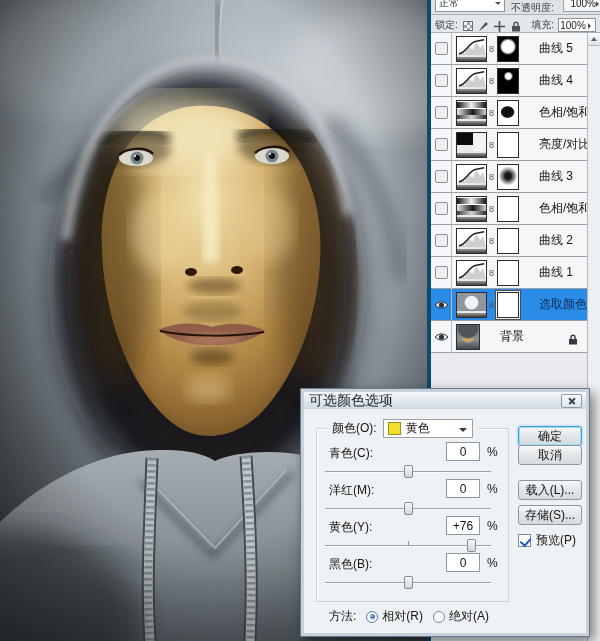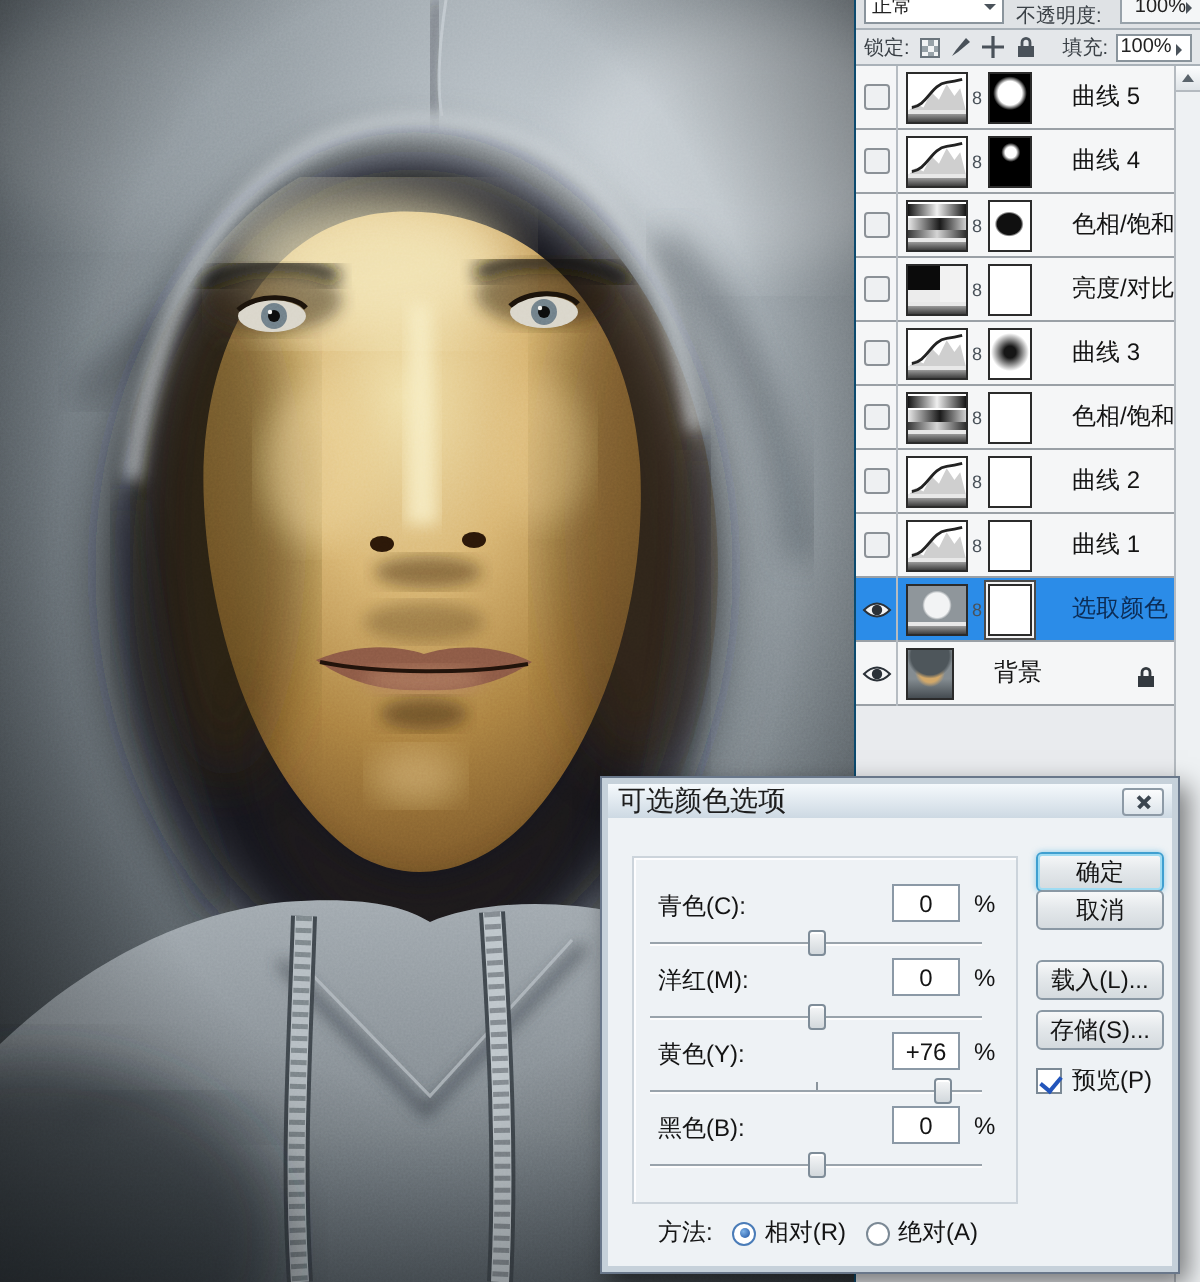--- a/index.html
+++ b/index.html
@@ -6,31 +6,31 @@
   html,body { width:600px; height:641px; overflow:hidden; background:#fff;
     font-family:"Liberation Sans", sans-serif; }
   #stage { position:relative; width:600px; height:641px; background:#dfe3e6; }
 
   
   .photo { position:absolute; left:0; top:0; width:427px; height:641px; overflow:hidden; background:#565c61; }
   .photo svg { display:block; }
 
   
   .layers-panel { position:absolute; left:427px; top:0; width:173px; height:641px;
-    background:#e9ebee; border-left:1px solid #0c4a6e; z-index:5; }
+    background:#e9ebee; border-left:4px solid #0c4a6e; z-index:5; }
   .blend-row { position:relative; height:15px; background:#dfe2e5; border-bottom:1px solid #a9b1b8; overflow:hidden; }
   .blend-combo { position:absolute; left:4px; top:-6px; width:70px; height:18px; background:#fff;
     border:1px solid #8a949c; font-size:10px; color:#222; display:flex; align-items:center; padding:0 3px; }
   .blend-combo .caret { margin-left:auto; width:0; height:0; border:3px solid transparent; border-top-color:#4a525a; margin-top:3px; }
   .opacity-label { position:absolute; left:80px; top:1px; font-size:10px; color:#3a4046; }
   .opacity-box { position:absolute; left:132px; top:-5px; width:42px; height:17px; background:#f4f6f7;
     border:1px solid #98a2aa; font-size:10px; color:#222; display:flex; align-items:center; justify-content:flex-end; padding:0 8px 0 2px; }
   .opacity-box .tri-r { position:absolute; right:2px; top:5px; width:0; height:0; border:3px solid transparent; border-left-color:#4a525a; }
 
-  .lock-row { height:18px; display:flex; align-items:center; padding:0 4px; gap:4px;
+  .lock-row { height:18px; display:flex; align-items:flex-end; padding:0 4px; gap:4px;
     background:#e4e7ea; border-bottom:1px solid #a9b1b8; font-size:10px; color:#3a4046; position:relative; }
   .lk { width:12px; height:12px; display:flex; align-items:center; justify-content:center; }
   .lk-checker { width:10px; height:10px; border:1px solid #6a747c;
     background:repeating-conic-gradient(#98a2a8 0 25%, #f2f4f5 0 50%); background-size:6px 6px; }
   .fill-label { margin-left:auto; }
   .fill-combo { width:38px; height:14px; background:#fff; border:1px solid #8a949c; font-size:10px; color:#222;
     display:flex; align-items:center; justify-content:center; position:relative; padding-right:8px; }
   .fill-combo .tri-r { position:absolute; right:1px; top:4px; width:0; height:0; border:3px solid transparent; border-left-color:#4a525a; }
 
   .rows { position:absolute; left:0; top:33px; right:13px; }
@@ -438,20 +438,28 @@
   </div>
 
   <div class="dialog">
     <div class="dialog-title">
       <span>可选颜色选项</span>
       <span class="close-btn"></span>
     </div>
 
     <div class="groupbox"></div>
 
+    <div class="color-row">
+      <span>颜色(O):</span>
+      <div class="color-combo">
+        <span class="swatch"></span>
+        <span class="txt">黄色</span>
+        <span class="caret"></span>
+      </div>
+    </div>
 
     <span class="fld-label" style="top:56px">青色(C):</span>
     <div class="val-box" style="top:53px">
         <span>0</span>
       </div>
     <span class="pct" style="top:56px">%</span>
     <div class="slider" style="top:76px">
       <div class="track"></div>
       <div class="thumbk" style="left: 50%;"></div>
     </div>

